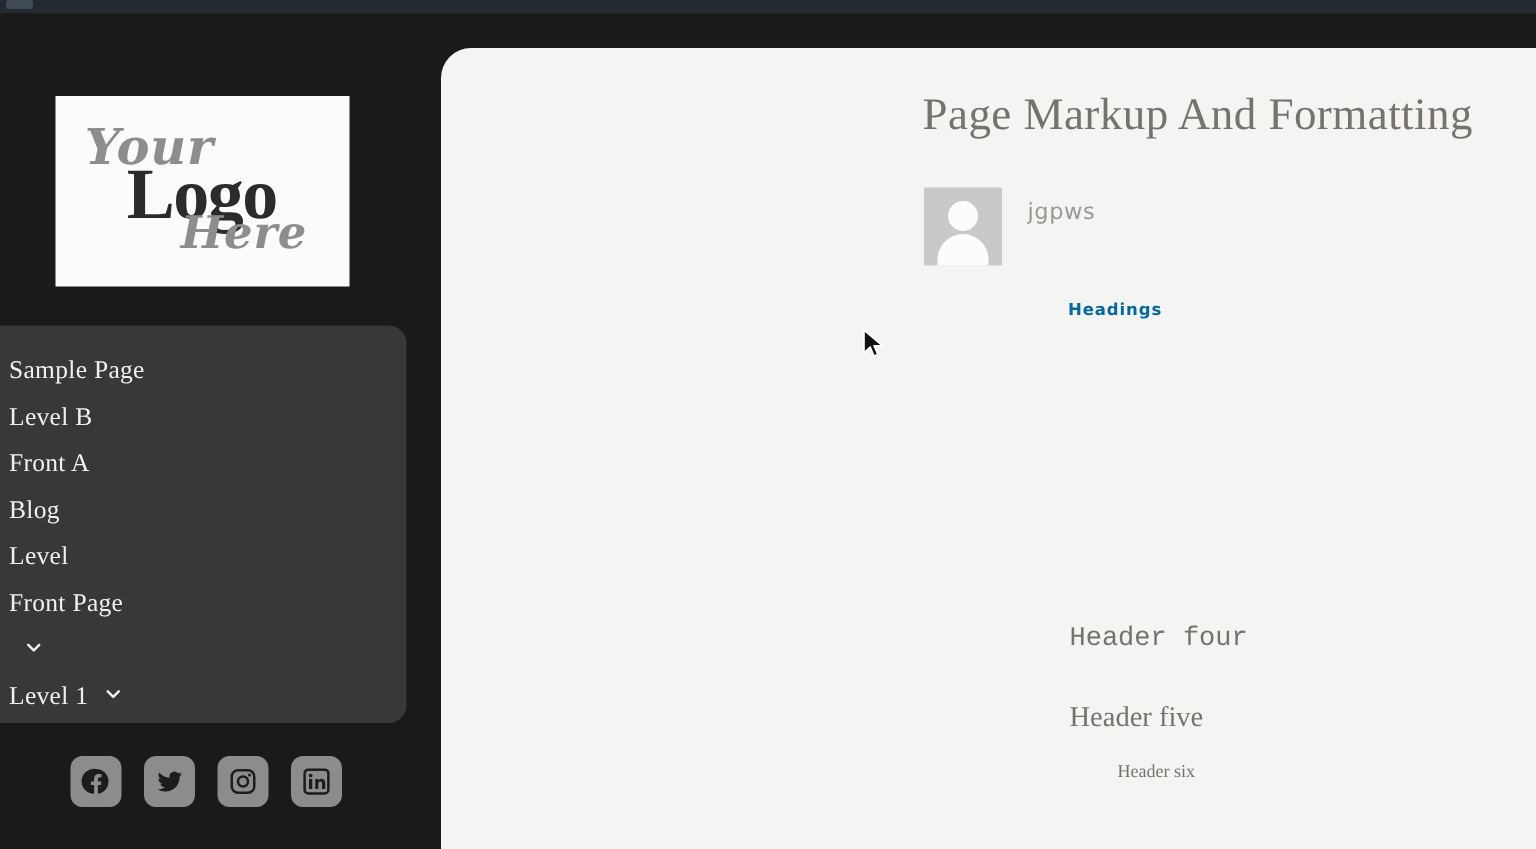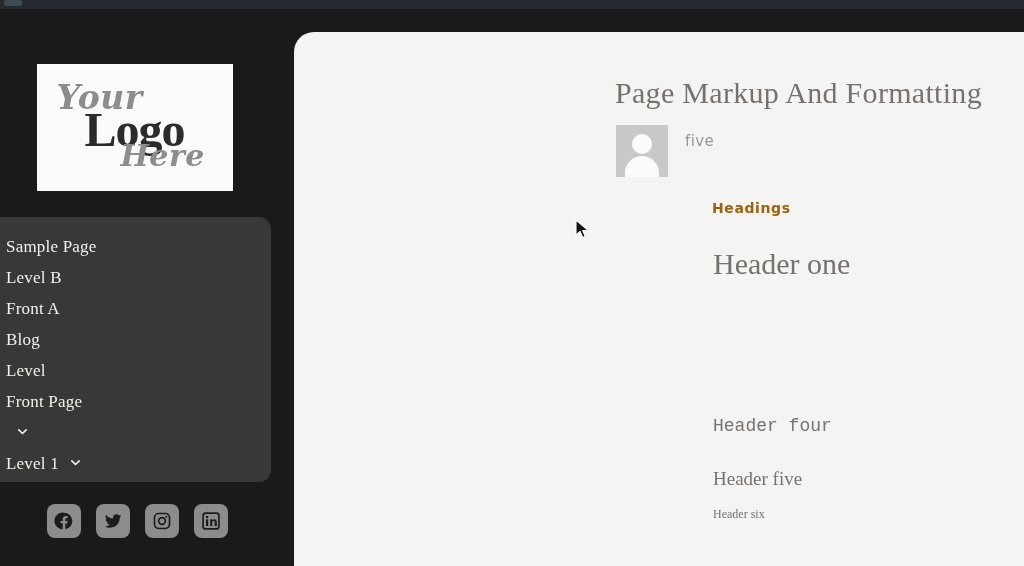--- a/index.html
+++ b/index.html
@@ -95,21 +95,21 @@
   .content-panel {
     position:absolute; left:294px; top:32px;
     width:730px; height:534px;
     background:#f4f4f2;
     border-radius:20px 0 0 0;
     overflow:hidden;
   }
   .content-inner { position:relative; width:730px; height:534px; }
 
   .post-title {
-    position:absolute; left:321px; top:44px;
+    position:absolute; left:321px; top:28px;
     font-family:"Liberation Serif", serif;
     font-size:30px; font-weight:400; color:#76736f;
     letter-spacing:.3px; white-space:nowrap;
   }
   .byline {
     position:absolute; left:322px; top:93px;
     display:flex; align-items:flex-start; gap:17px;
   }
   .avatar {
     width:52px; height:52px; background:#c9c9c9;
@@ -125,35 +125,35 @@
   }
   .author-name {
     font-family:"DejaVu Sans", sans-serif;
     font-size:15px; color:#9a9894; letter-spacing:.4px;
     padding-top:7px; cursor:pointer;
   }
 
   .section-label {
     position:absolute; left:418px; top:168px;
     font-family:"DejaVu Sans", sans-serif;
-    font-size:14px; font-weight:700; color:#a16207;
+    font-size:11px; font-weight:700; color:#0369a1;
     letter-spacing:.6px;
   }
 
   .h-item {
     position:absolute; left:419px;
     font-family:"Liberation Serif", serif;
     font-weight:400; color:#76736f; white-space:nowrap;
   }
   .h1 { top:215px; font-size:30px; }
   .h2 { top:274px; font-size:26px; }
   .h3 { top:331px; font-size:22px; }
   .h4 { top:384px; font-size:18px;font-family:Liberation Mono, monospace; }
   .h5 { top:436px; font-size:19px; }
-  .h6 { top:475px; font-size:12px; }
+  .h6 { top:475px; font-size:12px;margin-left:32px; }
 
   
   .cursor { position:absolute; left:575px; top:219px; width:16px; height:22px; pointer-events:none; }
 </style>
 </head>
 <body>
 
 <div id="screen">
 
   <div class="chrome-strip">
@@ -252,26 +252,25 @@
   <div class="content-panel">
     <div class="content-inner">
 
       <h1 class="post-title">Page Markup And Formatting</h1>
 
       <div class="byline">
         <div class="avatar">
           <div class="head"></div>
           <div class="body"></div>
         </div>
-        <div class="author-name">five</div>
+        <div class="author-name">jgpws</div>
       </div>
 
       <div class="section-label">Headings</div>
 
-      <div class="h-item h1">Header one</div>
       <div class="h-item h4">Header four</div>
       <div class="h-item h5">Header five</div>
       <div class="h-item h6">Header six</div>
 
     </div>
   </div>
 
   <div class="cursor">
     <svg width="16" height="22" viewBox="0 0 16 22">
       <path d="M1 1 L1 16.2 L5.1 12.4 L7.7 18.4 L10.2 17.3 L7.7 11.5 L13 11.3 Z" fill="#111" stroke="#fff" stroke-width="1.1" stroke-linejoin="round"></path>

